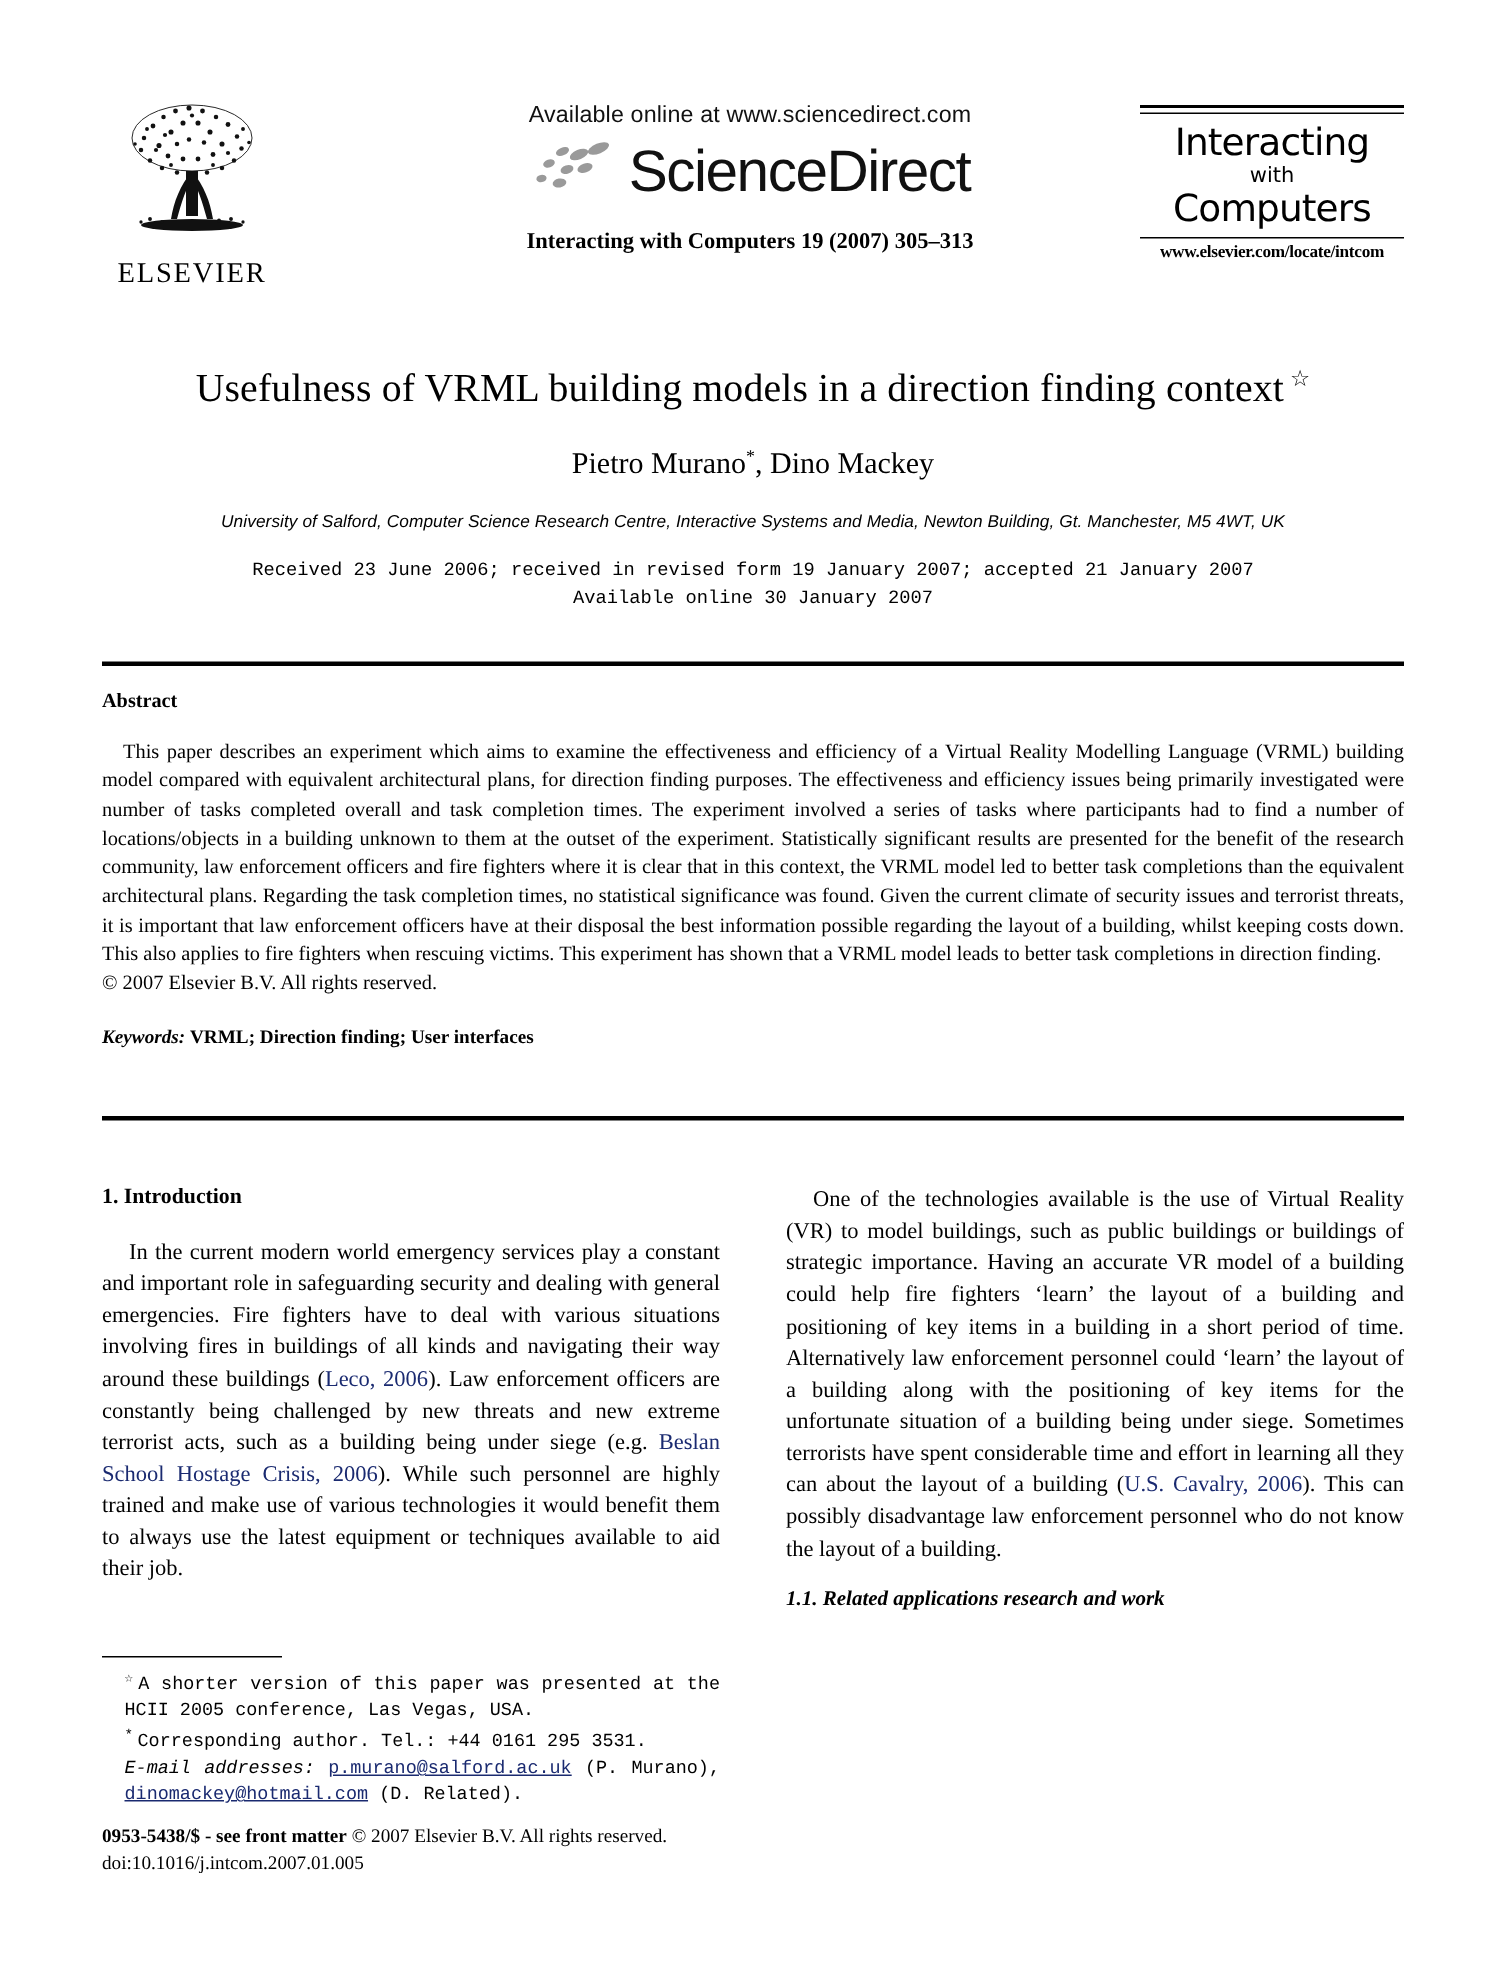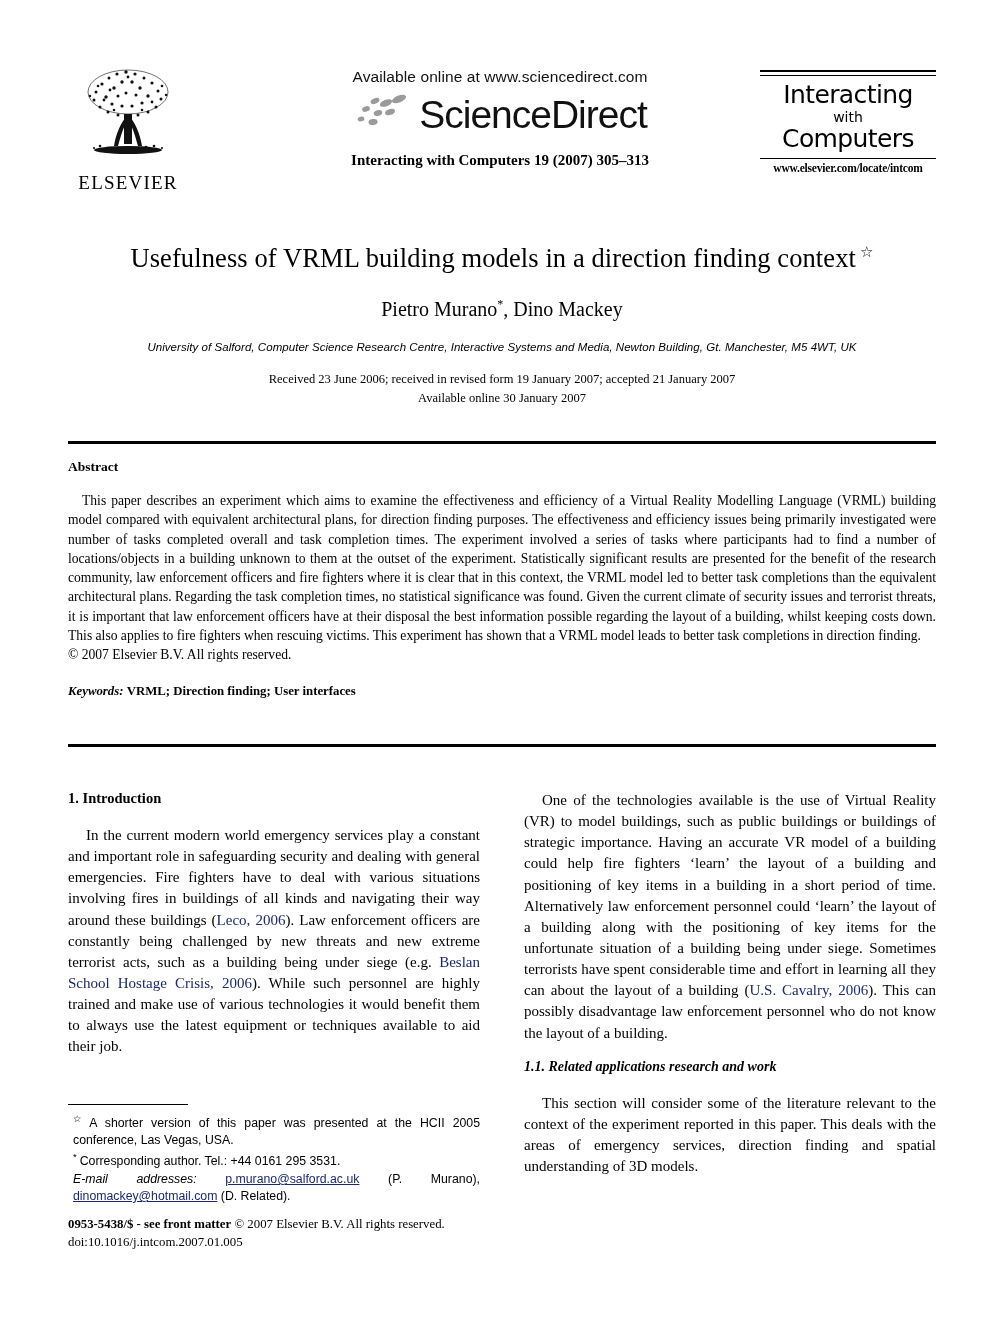--- a/index.html
+++ b/index.html
@@ -155,21 +155,21 @@
   }
   .affiliation {
     margin-top: 21px;
     font-family: Liberation Sans, sans-serif;
     font-style: italic;
     font-size: 11.5px;
     letter-spacing: 0.05px;
   }
   .dates {
     margin-top: 17px;
-    font-family: Liberation Serif, serif;
+    font-family: Liberation Mono, monospace;
     font-size: 12.5px;
     line-height: 1.45;
   }
 
   
   .rule {
     position: absolute;
     left: 68px;
     width: 868px;
     border-top: 3px solid #000;
@@ -262,25 +262,25 @@
     left: 68px;
     top: 1104px;
     width: 412px;
   }
   .footnote-rule {
     border-top: 1.2px solid #000;
     width: 120px;
     margin-bottom: 7px;
   }
   .footnote {
-    font-family: Liberation Sans, sans-serif;
+    font-family: Liberation Mono, monospace;
     font-size: 12.3px;
     line-height: 1.38;
     text-align: justify;
-    margin: 0 0 1px 5px;
+    margin: 0 0 1px 15px;
   }
   .fn-mark { vertical-align: super; font-size: 9.5px; margin-right: 3px; }
   .fn-em { font-style: italic; }
   .link { color: #1a2a70; text-decoration: underline; }
 
   .imprint {
     position: absolute;
     left: 68px;
     top: 1215px;
     width: 430px;
@@ -420,21 +420,20 @@
   <div class="columns">
 
     <div class="col col-left">
       <h2 class="section-heading">1. Introduction</h2>
       <p class="body-para"><span>In the current modern world emergency services play a constant and important role in safeguarding security and dealing with general emergencies. Fire fighters have to deal with various situations involving fires in buildings of all kinds and navigating their way around these buildings (</span><span class="cite">Leco, 2006</span><span>). Law enforcement officers are constantly being challenged by new threats and new extreme terrorist acts, such as a building being under siege (e.g. </span><span class="cite">Beslan School Hostage Crisis, 2006</span><span>). While such personnel are highly trained and make use of various technologies it would benefit them to always use the latest equipment or techniques available to aid their job.</span></p>
     </div>
 
     <div class="col col-right">
       <p class="body-para"><span>One of the technologies available is the use of Virtual Reality (VR) to model buildings, such as public buildings or buildings of strategic importance. Having an accurate VR model of a building could help fire fighters ‘learn’ the layout of a building and positioning of key items in a building in a short period of time. Alternatively law enforcement personnel could ‘learn’ the layout of a building along with the positioning of key items for the unfortunate situation of a building being under siege. Sometimes terrorists have spent considerable time and effort in learning all they can about the layout of a building (</span><span class="cite">U.S. Cavalry, 2006</span><span>). This can possibly disadvantage law enforcement personnel who do not know the layout of a building.</span></p>
       <h3 class="subsection-heading">1.1. Related applications research and work</h3>
-      <p class="body-para">This section will consider some of the literature relevant to the context of the experiment reported in this paper. This deals with the areas of emergency services, direction finding and spatial understanding of 3D models.</p>
     </div>
   </div>
 
   <div class="footnote-area">
     <div class="footnote-rule"></div>
     <p class="footnote"><span class="fn-mark">☆</span><span>A shorter version of this paper was presented at the HCII 2005 conference, Las Vegas, USA.</span></p>
     <p class="footnote"><span class="fn-mark">*</span><span>Corresponding author. Tel.: +44 0161 295 3531.</span></p>
     <p class="footnote"><span class="fn-em">E-mail addresses:</span> <span class="link">p.murano@salford.ac.uk</span> <span>(P. Murano),</span> <span class="link">dinomackey@hotmail.com</span> <span>(D. Related).</span></p>
   </div>
 

